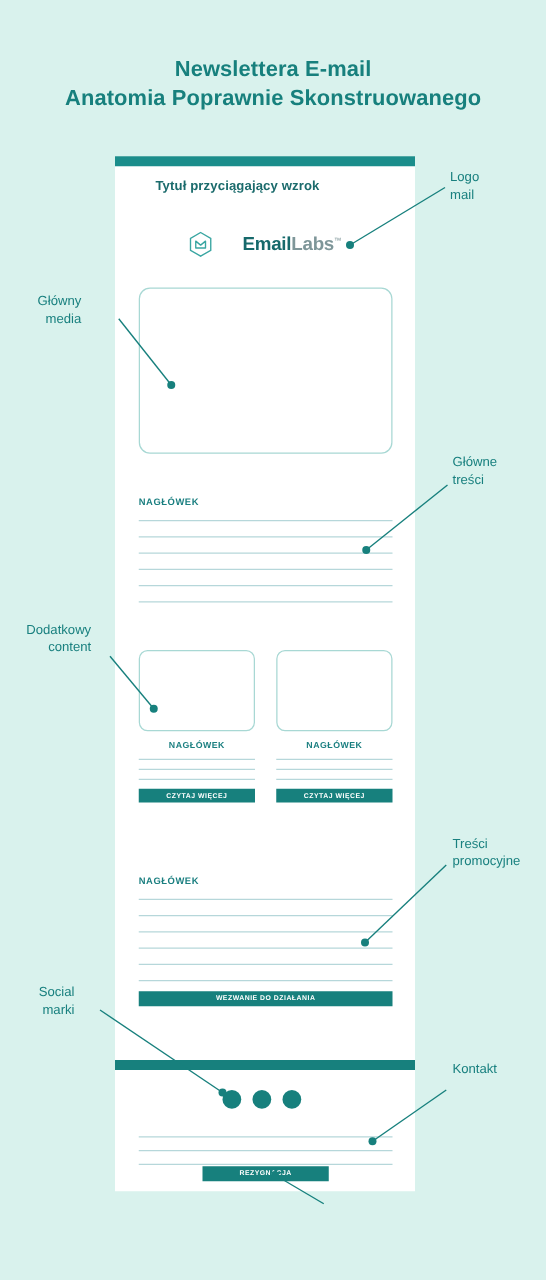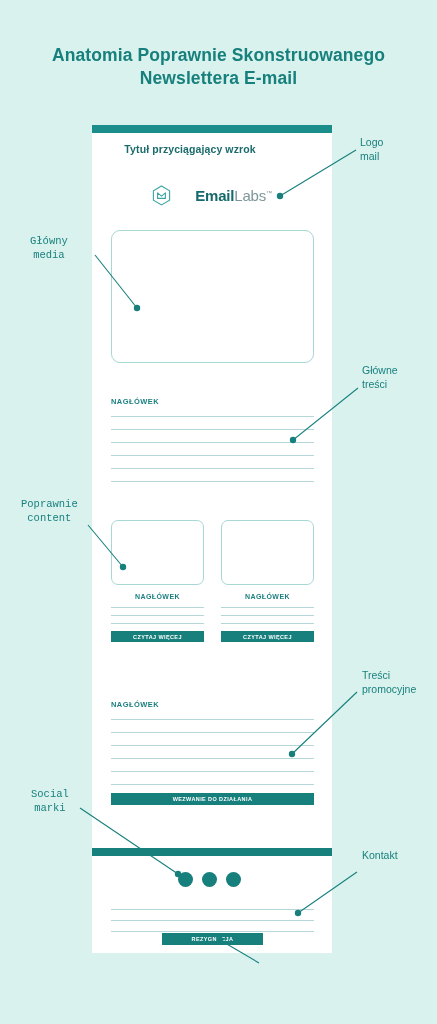--- a/index.html
+++ b/index.html
@@ -72,21 +72,21 @@
     justify-content: center;
     gap: 4px;
   }
   .logo-hex { display: block; }
   .logo-text {
     font-size: 15px;
     letter-spacing: -0.2px;
     white-space: nowrap;
   }
   .logo-text .b { color: #16696b; font-weight: bold; margin-left: 20px; }
-  .logo-text .l { color: #7e9699; font-weight: normal; }
+  .logo-text .l { color: #7e9699; font-weight: bold; }
   .logo-text .tm { color: #7e9699; font-size: 6px; vertical-align: super; }
 
   
   .hero-box {
     position: absolute;
     left: 19px; top: 105px;
     width: 203px; height: 133px;
     border: 1px solid #a8d8d4;
     border-radius: 9px;
     background: #ffffff;
@@ -178,37 +178,37 @@
 
   
   .anno {
     position: absolute;
     color: #19807f;
     font-size: 10.5px;
     line-height: 14px;
   }
   .anno .ln { display: block; white-space: nowrap; }
   .anno.right { text-align: left; }
-  .anno.left { text-align: center; font-family: Liberation Mono, monospace; }
+  .anno.left { text-align: right; }
 
   svg.leaders {
     position: absolute;
     left: 0; top: 0;
     width: 437px; height: 1024px;
     pointer-events: none;
   }
 </style>
 </head>
 <body>
 
 <div id="stage">
 
   <div class="page-title">
+    <span class="ln">Newslettera E-mail</span>
     <span class="ln">Anatomia Poprawnie Skonstruowanego</span>
-    <span class="ln">Newslettera E-mail</span>
   </div>
 
   <div class="email-card">
 
     <div class="card-topbar"></div>
 
     <div class="subject-line">Tytuł przyciągający wzrok</div>
 
     <div class="logo-wrap">
       <span>
@@ -311,21 +311,21 @@
     <span class="ln">Główny</span>
     <span class="ln">media</span>
   </div>
 
   <div class="anno right" style="left:362px; top:363px;">
     <span class="ln">Główne</span>
     <span class="ln">treści</span>
   </div>
 
   <div class="anno left" style="left:21px; top:497px;">
-    <span class="ln">Poprawnie</span>
+    <span class="ln">Dodatkowy</span>
     <span class="ln">content</span>
   </div>
 
   <div class="anno right" style="left:362px; top:668px;">
     <span class="ln">Treści</span>
     <span class="ln">promocyjne</span>
   </div>
 
   <div class="anno left" style="left:31px; top:787px;">
     <span class="ln">Social</span>

